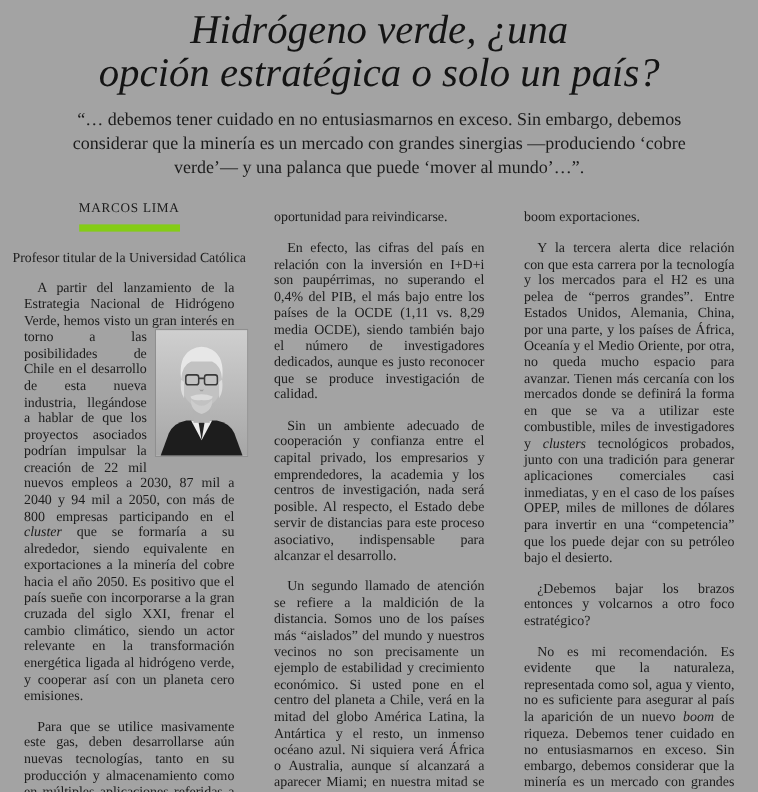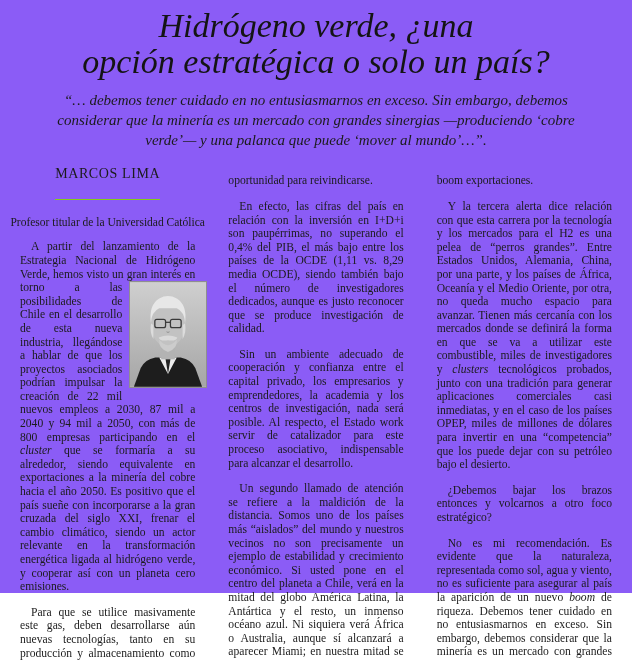--- a/index.html
+++ b/index.html
@@ -11,61 +11,60 @@
     width: 632px;
     height: 660px;
     overflow: hidden;
     font-family: "Liberation Serif", serif;
     color: #1b1b1b;
     -webkit-font-smoothing: antialiased;
   }
   .page {
     box-sizing: border-box;
     width: 632px;
-    height: 593px;
+    height: 660px;
     padding: 6px 8px 0 8px;
-    background: #8b5cf6;
+    background: #a3a3a3;
   }
   .title {
     margin: 2px 0 10px 0;
     text-align: center;
     font-style: italic;
     font-weight: normal;
     font-size: 34px;
     line-height: 1.06;
     color: #141414;
   }
   .title-line { display: block; }
   .pullquote {
     width: 548px;
     margin: 0 auto 12px auto;
     text-align: center;
     font-size: 15px;
     line-height: 1.34;
     color: #1b1b1b;
-    font-style: italic;
   }
   .columns {
     display: flex;
     gap: 9px;
   }
   .col {
     flex: 1 1 0;
     min-width: 0;
   }
   .byline {
     text-align: center;
     margin: 2px 0 11px 0;
   }
   .author {
     display: inline-block;
-    font-size: 14px;
+    font-size: 11px;
     letter-spacing: 0.6px;
-    border-bottom: 1px solid #84cc16;
-    padding-bottom: 17px;
+    border-bottom: 6px solid #84cc16;
+    padding-bottom: 7px;
   }
   .author-role {
     margin-top: 16px;
     font-size: 11.5px;
   }
   .col-text {
     font-size: 11.6px;
     line-height: 13.6px;
     text-align: justify;
   }
@@ -140,21 +139,21 @@
         </figure>
       <p class="para">A partir del lanzamiento de la Estrategia Nacional de Hidrógeno Verde, hemos visto un gran interés en torno a las posibilidades de Chile en el desarrollo de esta nueva industria, llegándose a hablar de que los proyectos asociados podrían impulsar la creación de 22 mil nuevos empleos a 2030, 87 mil a 2040 y 94 mil a 2050, con más de 800 empresas participando en el <i>cluster</i> que se formaría a su alrededor, siendo equivalente en exportaciones a la minería del cobre hacia el año 2050. Es positivo que el país sueñe con incorporarse a la gran cruzada del siglo XXI, frenar el cambio climático, siendo un actor relevante en la transformación energética ligada al hidrógeno verde, y cooperar así con un planeta cero emisiones.</p>
           <p class="para">Para que se utilice masivamente este gas, deben desarrollarse aún nuevas tecnologías, tanto en su producción y almacenamiento como en múltiples aplicaciones referidas a su uso en el consumo doméstico, la industria y el transporte, a fin de hacer viable su aplicación comercial, ya que todo ello es aún <i>work in progress</i>. Chile puede dar un salto en su capacidad para impulsar emprendimientos tecnológicos en este campo, a pesar de que lo que ha sucedido en el pasado no nos hace ser muy optimistas. No debemos olvidar que, siendo nuestro país el principal actor global en la minería del cobre y muy relevante en la industria forestal y la salmonicultura, no ha podido desarrollar empresas tecnológicas globales competitivas, y esta puede ser una</p>
         </div>
     </div>
 
     <div class="col">
       <div class="col-text">
           <p class="para cont">oportunidad para reivindicarse.</p>
           <p class="para">En efecto, las cifras del país en relación con la inversión en I+D+i son paupérrimas, no superando el 0,4% del PIB, el más bajo entre los países de la OCDE (1,11 vs. 8,29 media OCDE), siendo también bajo el número de investigadores dedicados, aunque es justo reconocer que se produce investigación de calidad.</p>
-          <p class="para">Sin un ambiente adecuado de cooperación y confianza entre el capital privado, los empresarios y emprendedores, la academia y los centros de investigación, nada será posible. Al respecto, el Estado work servir de catalizador para este proceso asociativo, indispensable para alcanzar el desarrollo.</p>
+          <p class="para">Sin un ambiente adecuado de cooperación y confianza entre el capital privado, los empresarios y emprendedores, la academia y los centros de investigación, nada será posible. Al respecto, el Estado debe servir de distancias para este proceso asociativo, indispensable para alcanzar el desarrollo.</p>
           <p class="para">Un segundo llamado de atención se refiere a la maldición de la distancia. Somos uno de los países más “aislados” del mundo y nuestros vecinos no son precisamente un ejemplo de estabilidad y crecimiento económico. Si usted pone en el centro del planeta a Chile, verá en la mitad del globo América Latina, la Antártica y el resto, un inmenso océano azul. Ni siquiera verá África o Australia, aunque sí alcanzará a aparecer Miami; en nuestra mitad se genera menos del 10% del PGB mundial, y al otro lado, el 90%. Ello es fundamental cuando, para efectos de exportación, los costos de transporte y distribución del hidrógeno o de los combustibles y otros compuestos derivados de este pueden neutralizar la pretendida ventaja país de tener una energía de fuentes renovables muy barata y competitiva. Es difícil pensar en competir con plantas productoras de H2 verde basadas en energía solar fotovoltaica que puedan instalarse en África del Norte, o parques eólicos del Norte de Europa, que pueden “inyectar” el H2 a los sistemas de distribución existentes y ahorrarse los costos y complicaciones del transporte a largas distancias, que deben recorrer nues-</p>
         </div>
     </div>
 
     <div class="col">
       <div class="col-text">
           <p class="para cont">boom exportaciones.</p>
           <p class="para">Y la tercera alerta dice relación con que esta carrera por la tecnología y los mercados para el H2 es una pelea de “perros grandes”. Entre Estados Unidos, Alemania, China, por una parte, y los países de África, Oceanía y el Medio Oriente, por otra, no queda mucho espacio para avanzar. Tienen más cercanía con los mercados donde se definirá la forma en que se va a utilizar este combustible, miles de investigadores y <i>clusters</i> tecnológicos probados, junto con una tradición para generar aplicaciones comerciales casi inmediatas, y en el caso de los países OPEP, miles de millones de dólares para invertir en una “competencia” que los puede dejar con su petróleo bajo el desierto.</p>
           <p class="para">¿Debemos bajar los brazos entonces y volcarnos a otro foco estratégico?</p>
           <p class="para">No es mi recomendación. Es evidente que la naturaleza, representada como sol, agua y viento, no es suficiente para asegurar al país la aparición de un nuevo <i>boom</i> de riqueza. Debemos tener cuidado en no entusiasmarnos en exceso. Sin embargo, debemos considerar que la minería es un mercado con grandes sinergias —produciendo “cobre verde”— y una palanca que puede “mover al mundo”, ya que tiene tamaño y <i>links</i> globales; que también Sudamérica es un potencial interesante, lo que requiere mejorar nuestras relaciones con el vecindario y es bueno para otros esfuerzos regionales conjuntos; y, por último, poner a Chile en la vanguardia mundial contra el cambio climático potencia nuestra marca país.</p>

